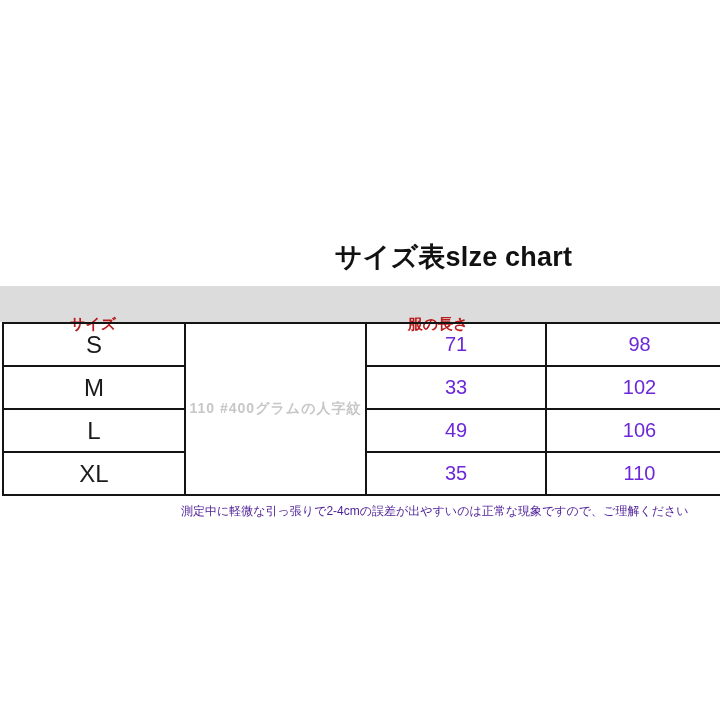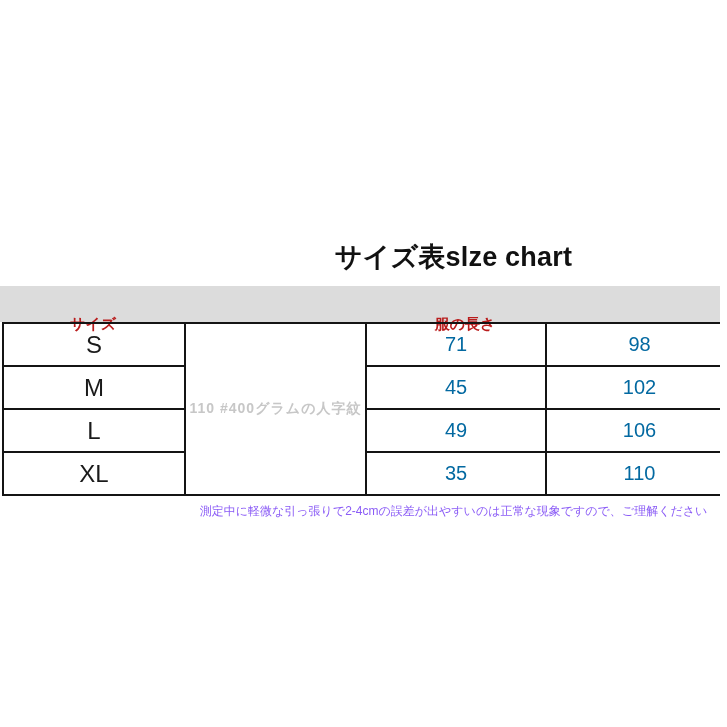--- a/index.html
+++ b/index.html
@@ -37,21 +37,21 @@
     height: 36px;
     line-height: 36px;
     text-align: center;
     font-size: 15px;
     font-weight: bold;
     color: #b91c1c;
     white-space: nowrap;
     margin-top: 20px;
   }
   .h-size   { left: 2px;   width: 182px; }
-  .h-length { left: 375px; width: 180px; }
+  .h-length { left: 348px; width: 180px; }
   .h-bust   { left: 545px; width: 182px; }
   .size-table {
     position: absolute;
     top: 322px;
     left: 2px;
     width: 730px;
     border-collapse: collapse;
     table-layout: fixed;
   }
   .size-table td {
@@ -62,39 +62,39 @@
     padding: 0;
     overflow: hidden;
   }
   .cell-size {
     font-size: 24px;
     color: #1a1a1a;
     font-weight: normal;
   }
   .cell-value {
     font-size: 20px;
-    color: #0369a1;
+    color: #6d28d9;
     font-weight: normal;
     margin-top: 34px;
   }
   .cell-watermark {
     font-size: 14px;
     font-weight: bold;
     color: #c7c7c7;
     letter-spacing: 1px;
     white-space: nowrap;
   }
   .footnote {
     position: absolute;
     top: 503px;
     left: 181px;
     width: 545px;
-    text-align: center;
+    text-align: left;
     font-size: 12px;
-    color: #8b5cf6;
+    color: #4c1d95;
     white-space: nowrap;
   }
 </style>
 </head>
 <body>
 
 <div id="screen">
 
   <div class="page-title">サイズ表slze chart</div>
 
@@ -112,21 +112,21 @@
     </colgroup>
     <tbody>
       <tr>
         <td class="cell-size">S</td>
         <td class="cell-watermark" rowspan="4">110 #400グラムの人字紋</td>
         <td class="cell-value">71</td>
         <td class="cell-value">98</td>
       </tr>
       <tr>
         <td class="cell-size">M</td>
-        <td class="cell-value">45</td>
+        <td class="cell-value">33</td>
         <td class="cell-value">102</td>
       </tr>
       <tr>
         <td class="cell-size">L</td>
         <td class="cell-value">49</td>
         <td class="cell-value">106</td>
       </tr>
       <tr>
         <td class="cell-size">XL</td>
         <td class="cell-value">35</td>

